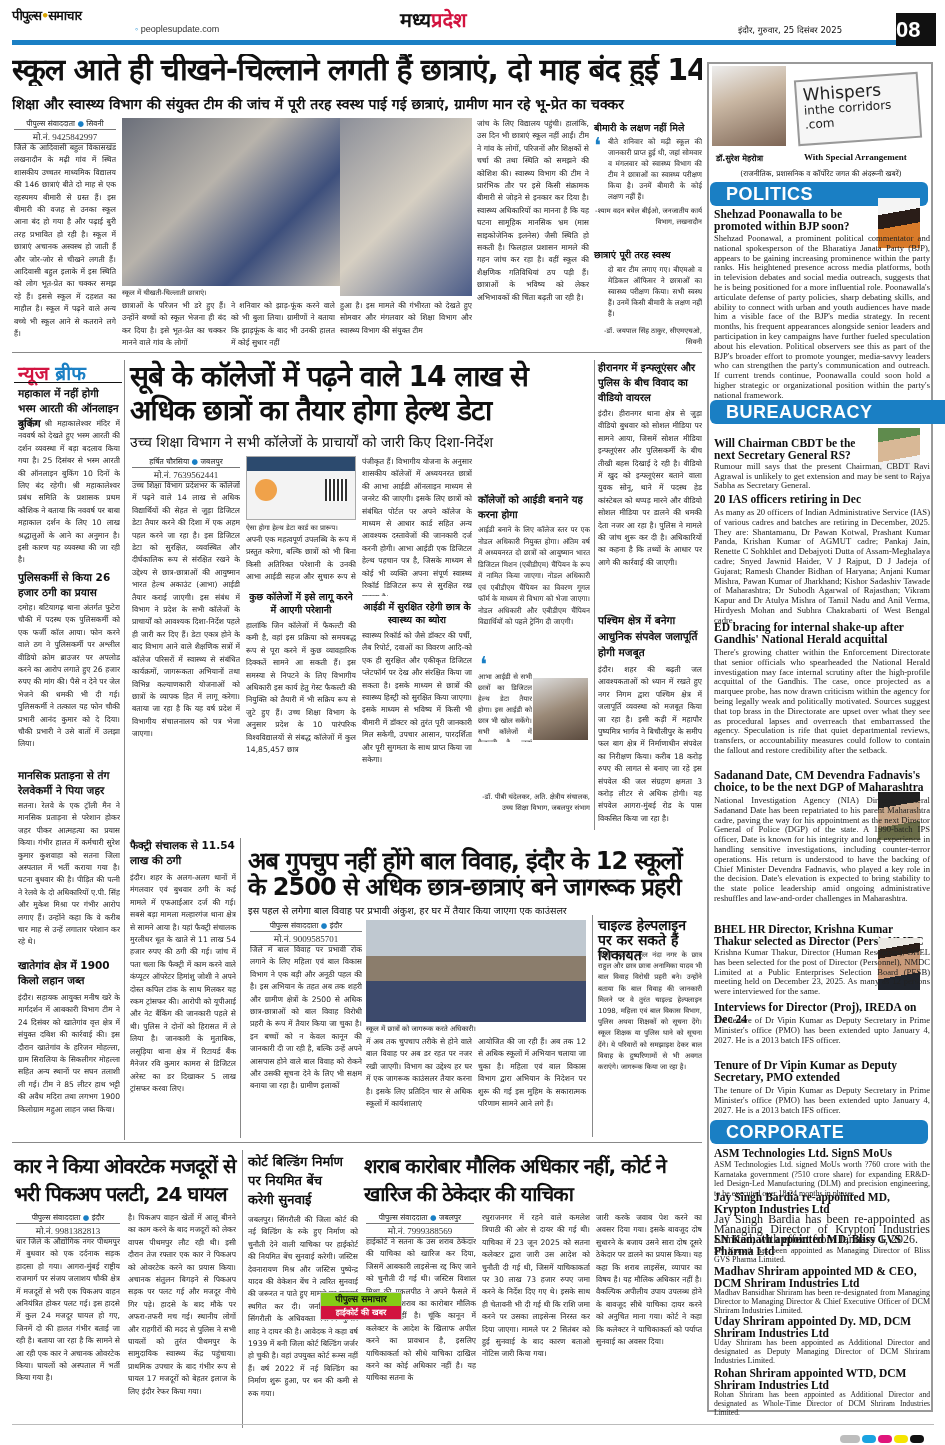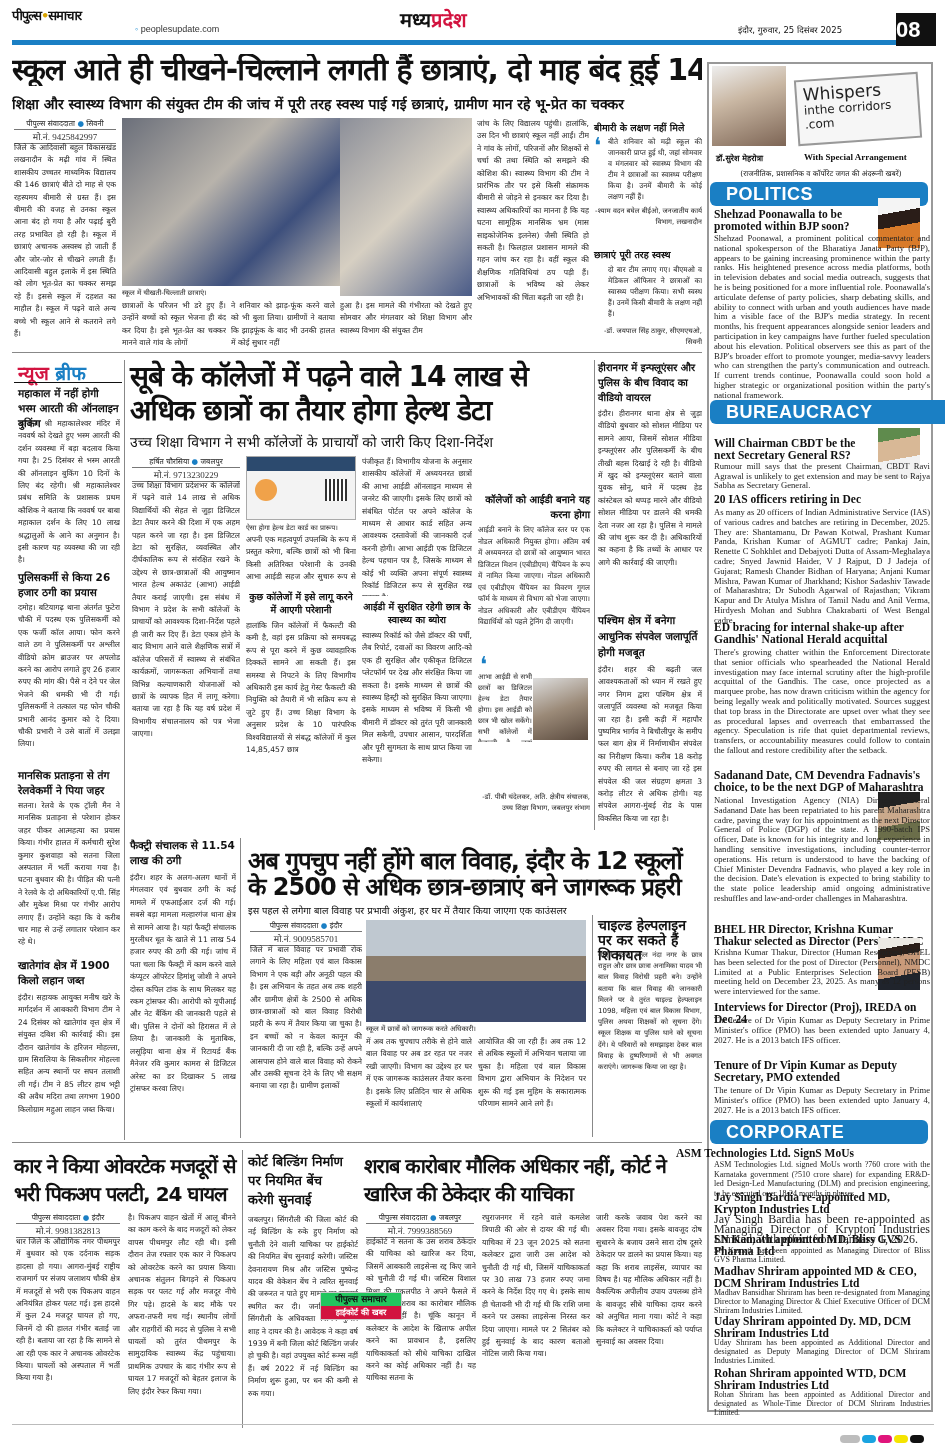--- a/index.html
+++ b/index.html
@@ -72,34 +72,34 @@
 <div class="abs body" style="left:18px;top:602px;width:102px;height:164px">दमोह। बटियागढ़ थाना अंतर्गत फुटेरा चौकी में पदस्थ एक पुलिसकर्मी को एक फर्जी कॉल आया। फोन करने वाले ठग ने पुलिसकर्मी पर अश्लील वीडियो क्रोम ब्राउजर पर अपलोड करने का आरोप लगाते हुए 26 हजार रुपए की मांग की। पैसे न देने पर जेल भेजने की धमकी भी दी गई। पुलिसकर्मी ने तत्काल यह फोन चौकी प्रभारी आनंद कुमार को दे दिया। चौकी प्रभारी ने उसे बातों में उलझा लिया।</div>
 <div class="abs h2" style="left:18px;top:768px;width:102px;font-size:10.5px;line-height:15px">मानसिक प्रताड़ना से तंग रेलवेकर्मी ने पिया जहर</div>
 <div class="abs body" style="left:18px;top:800px;width:102px;height:146px">सतना। रेलवे के एक ट्रॉली मैन ने मानसिक प्रताड़ना से परेशान होकर जहर पीकर आत्महत्या का प्रयास किया। गंभीर हालत में कर्मचारी सुरेश कुमार कुशवाहा को सतना जिला अस्पताल में भर्ती कराया गया है। घटना बुधवार की है। पीड़ित की पत्नी ने रेलवे के दो अधिकारियों ए.पी. सिंह और मुकेश मिश्रा पर गंभीर आरोप लगाए हैं। उन्होंने कहा कि वे करीब चार माह से उन्हें लगातार परेशान कर रहे थे।</div>
 <div class="abs h2" style="left:18px;top:958px;width:102px;font-size:10.5px;line-height:15px">खातेगांव क्षेत्र में 1900 किलो लहान जब्त</div>
 <div class="abs body" style="left:18px;top:992px;width:102px;height:140px">इंदौर। सहायक आयुक्त मनीष खरे के मार्गदर्शन में आबकारी विभाग टीम ने 24 दिसंबर को खातेगांव वृत्त क्षेत्र में संयुक्त दबिश की कार्रवाई की। इस दौरान खातेगांव के हरिजन मोहल्ला, ग्राम सिरालिया के सिकलीगर मोहल्ला सहित अन्य स्थानों पर सघन तलाशी ली गई। टीम ने 85 लीटर हाथ भट्टी की अवैध मदिरा तथा लगभग 1900 किलोग्राम महुआ लाहन जब्त किया।</div>
 <div class="abs rule-v" style="left:124px;top:360px;height:780px"></div>
 
 <div class="abs h1" style="left:130px;top:360px;width:440px;font-size:28px;line-height:34px">सूबे के कॉलेजों में पढ़ने वाले 14 लाख से अधिक छात्रों का तैयार होगा हेल्थ डेटा</div>
 <div class="abs" style="left:130px;top:432px;width:460px;font-family:'DejaVu Sans',sans-serif;font-size:14px;white-space:nowrap;overflow:hidden">उच्च शिक्षा विभाग ने सभी कॉलेजों के प्राचार्यों को जारी किए दिशा-निर्देश</div>
 <div class="abs byline" style="left:132px;top:456px;width:108px"><span>हर्षित चौरसिया</span> <span class="b">●</span> <span>जबलपुर</span></div>
-<div class="abs mob" style="left:132px;top:467px;width:108px">मो.नं. 9713230229</div>
+<div class="abs mob" style="left:132px;top:467px;width:108px">मो.नं. 7639562441</div>
 <div class="abs body" style="left:132px;top:480px;width:108px;height:340px">उच्च शिक्षा विभाग प्रदेशभर के कॉलेजों में पढ़ने वाले 14 लाख से अधिक विद्यार्थियों की सेहत से जुड़ा डिजिटल डेटा तैयार करने की दिशा में एक अहम पहल करने जा रहा है। इस डिजिटल डेटा को सुरक्षित, व्यवस्थित और दीर्घकालिक रूप से संरक्षित रखने के उद्देश्य से छात्र-छात्राओं की आयुष्मान भारत हेल्थ अकाउंट (आभा) आईडी तैयार कराई जाएगी। इस संबंध में विभाग ने प्रदेश के सभी कॉलेजों के प्राचार्यों को आवश्यक दिशा-निर्देश पहले ही जारी कर दिए हैं। डेटा एकत्र होने के बाद विभाग आने वाले शैक्षणिक सत्रों में कॉलेज परिसरों में स्वास्थ्य से संबंधित कार्यक्रमों, जागरूकता अभियानों तथा विभिन्न कल्याणकारी योजनाओं को छात्रों के व्यापक हित में लागू करेगा। बताया जा रहा है कि यह वर्ष प्रदेश में विभागीय संचालनालय को पत्र भेजा जाएगा।</div>
 <div class="abs" style="left:246px;top:456px;width:110px;height:64px;border:1px solid #aaa;background:linear-gradient(180deg,#2c4a6e 0 22%,#f3f3f3 22%)">
   <div style="position:absolute;left:8px;top:22px;width:22px;height:22px;border-radius:50%;background:#f0a24a"></div>
   <div style="position:absolute;right:8px;top:22px;width:22px;height:22px;background:repeating-linear-gradient(90deg,#333 0 2px,#fff 2px 4px)"></div>
 </div>
 <div class="abs cap" style="left:246px;top:523px;width:110px">ऐसा होगा हेल्थ डेटा कार्ड का प्रारूप।</div>
 <div class="abs body" style="left:246px;top:534px;width:110px;height:50px">अपनी एक महत्वपूर्ण उपलब्धि के रूप में प्रस्तुत करेगा, बल्कि छात्रों को भी बिना किसी अतिरिक्त परेशानी के उनकी आभा आईडी सहज और सुचारु रूप से उपलब्ध हो जाएगी।</div>
 <div class="abs h2" style="left:246px;top:590px;width:110px;font-size:9.5px;line-height:13px;text-align:center">कुछ कॉलेजों में इसे लागू करने में आएगी परेशानी</div>
 <div class="abs body" style="left:246px;top:620px;width:110px;height:200px">हालांकि जिन कॉलेजों में फैकल्टी की कमी है, वहां इस प्रक्रिया को समयबद्ध रूप से पूरा करने में कुछ व्यावहारिक दिक्कतें सामने आ सकती हैं। इस समस्या से निपटने के लिए विभागीय अधिकारी इस कार्य हेतु गेस्ट फैकल्टी की नियुक्ति को तैयारी में भी सक्रिय रूप से जुटे हुए हैं। उच्च शिक्षा विभाग के अनुसार प्रदेश के 10 पारंपरिक विश्वविद्यालयों से संबद्ध कॉलेजों में कुल 14,85,457 छात्र</div>
 <div class="abs body" style="left:362px;top:456px;width:110px;height:140px">पंजीकृत हैं। विभागीय योजना के अनुसार शासकीय कॉलेजों में अध्ययनरत छात्रों की आभा आईडी ऑनलाइन माध्यम से जनरेट की जाएगी। इसके लिए छात्रों को संबंधित पोर्टल पर अपने कॉलेज के माध्यम से आधार कार्ड सहित अन्य आवश्यक दस्तावेजों की जानकारी दर्ज करनी होगी। आभा आईडी एक डिजिटल हेल्थ पहचान पत्र है, जिसके माध्यम से कोई भी व्यक्ति अपना संपूर्ण स्वास्थ्य रिकॉर्ड डिजिटल रूप से सुरक्षित रख सकता है।</div>
 <div class="abs h2" style="left:362px;top:600px;width:110px;font-size:9.5px;line-height:13px;text-align:center">आईडी में सुरक्षित रहेगी छात्र के स्वास्थ्य का ब्योरा</div>
 <div class="abs body" style="left:362px;top:630px;width:110px;height:190px">स्वास्थ्य रिकॉर्ड को जैसे डॉक्टर की पर्ची, लैब रिपोर्ट, दवाओं का विवरण आदि-को एक ही सुरक्षित और एकीकृत डिजिटल प्लेटफॉर्म पर देख और संरक्षित किया जा सकता है। इसके माध्यम से छात्रों की स्वास्थ्य हिस्ट्री को सुरक्षित किया जाएगा। इसके माध्यम से भविष्य में किसी भी बीमारी में डॉक्टर को तुरंत पूरी जानकारी मिल सकेगी, उपचार आसान, पारदर्शिता और पूरी सुगमता के साथ प्राप्त किया जा सकेगा।</div>
-<div class="abs h2" style="left:478px;top:492px;width:112px;font-size:10px;line-height:15px;text-align:right">कॉलेजों को आईडी बनाने यह करना होगा</div>
+<div class="abs h2" style="left:478px;top:492px;width:112px;font-size:10px;line-height:15px;text-align:left">कॉलेजों को आईडी बनाने यह करना होगा</div>
 <div class="abs body" style="left:478px;top:524px;width:112px;height:126px;font-size:7.2px;line-height:11.5px">आईडी बनाने के लिए कॉलेज स्तर पर एक नोडल अधिकारी नियुक्त होगा। अंतिम वर्ष में अध्ययनरत दो छात्रों को आयुष्मान भारत डिजिटल मिशन (एबीडीएम) चैंपियन के रूप में नामित किया जाएगा। नोडल अधिकारी एवं एबीडीएम चैंपियन का विवरण गूगल फॉर्म के माध्यम से विभाग को भेजा जाएगा। नोडल अधिकारी और एबीडीएम चैंपियन विद्यार्थियों को पहले ट्रेनिंग दी जाएगी।</div>
 <div class="abs" style="left:480px;top:655px;font-size:22px;color:#1a7fc4;line-height:20px">❛</div>
 <div class="abs photo" style="left:533px;top:678px;width:55px;height:62px;background:linear-gradient(160deg,#ddd,#9b8a78 50%,#5a4a3e)"></div>
 <div class="abs body" style="left:478px;top:672px;width:54px;height:70px;font-size:7px;line-height:11px">आभा आईडी से सभी छात्रों का डिजिटल हेल्थ डेटा तैयार होगा। इस आईडी को छात्र भी खोल सकेंगे। सभी कॉलेजों में फैकल्टी है, जहां दिक्कत आएगी वहां गेस्ट फैकल्टी को इसकी जिम्मेदारी दी जाएगी। जल्द ही सभी कॉलेजों में यह काम शुरू हो जाएगा।</div>
 <div class="abs body" style="left:478px;top:792px;width:112px;height:36px;font-size:7px;line-height:11px;text-align:right">-डॉ. पीबी चंदेलकर, अति. क्षेत्रीय संचालक, उच्च शिक्षा विभाग, जबलपुर संभाग</div>
 
 <div class="abs rule-v" style="left:594px;top:360px;height:470px"></div>
 <div class="abs h2" style="left:598px;top:360px;width:104px;font-size:10px;line-height:15px">हीरानगर में इन्फ्लूएंसर और पुलिस के बीच विवाद का वीडियो वायरल</div>
 <div class="abs body" style="left:598px;top:408px;width:104px;height:170px">इंदौर। हीरानगर थाना क्षेत्र से जुड़ा वीडियो बुधवार को सोशल मीडिया पर सामने आया, जिसमें सोशल मीडिया इन्फ्लूएंसर और पुलिसकर्मी के बीच तीखी बहस दिखाई दे रही है। वीडियो में खुद को इन्फ्लूएंसर बताने वाला युवक सोनू, थाने में पदस्थ हेड कांस्टेबल को थप्पड़ मारने और वीडियो सोशल मीडिया पर डालने की धमकी देता नजर आ रहा है। पुलिस ने मामले की जांच शुरू कर दी है। अधिकारियों का कहना है कि तथ्यों के आधार पर आगे की कार्रवाई की जाएगी।</div>
 <div class="abs h2" style="left:598px;top:612px;width:104px;font-size:10.5px;line-height:16px">पश्चिम क्षेत्र में बनेगा आधुनिक संपवेल जलापूर्ति होगी मजबूत</div>
@@ -130,21 +130,21 @@
 <div class="abs body" style="left:128px;top:1212px;width:108px;height:214px">है। पिकअप वाहन खेतों में आलू बीनने का काम करने के बाद मजदूरों को लेकर वापस पीथमपुर लौट रही थी। इसी दौरान तेज रफ्तार एक कार ने पिकअप को ओवरटेक करने का प्रयास किया। अचानक संतुलन बिगड़ने से पिकअप सड़क पर पलट गई और मजदूर नीचे गिर पड़े। हादसे के बाद मौके पर अफरा-तफरी मच गई। स्थानीय लोगों और राहगीरों की मदद से पुलिस ने सभी घायलों को तुरंत पीथमपुर के सामुदायिक स्वास्थ्य केंद्र पहुंचाया। प्राथमिक उपचार के बाद गंभीर रूप से घायल 17 मजदूरों को बेहतर इलाज के लिए इंदौर रेफर किया गया।</div>
 <div class="abs rule-v" style="left:242px;top:1150px;height:278px"></div>
 
 <div class="abs h2" style="left:248px;top:1152px;width:104px;font-size:13px;line-height:19px">कोर्ट बिल्डिंग निर्माण पर नियमित बेंच करेगी सुनवाई</div>
 <div class="abs body" style="left:248px;top:1214px;width:110px;height:212px">जबलपुर। सिंगरौली की जिला कोर्ट की नई बिल्डिंग के रुके हुए निर्माण को चुनौती देने वाली याचिका पर हाईकोर्ट की नियमित बेंच सुनवाई करेगी। जस्टिस देवनारायण मिश्र और जस्टिस पुष्पेन्द्र यादव की वेकेशन बेंच ने त्वरित सुनवाई की जरूरत न पाते हुए मामले पर सुनवाई स्थगित कर दी। जनहित याचिका सिंगरौली के अधिवक्ता विपिन कुमार शाह ने दायर की है। आवेदक ने कहा वर्ष 1939 में बनी जिला कोर्ट बिल्डिंग जर्जर हो चुकी है। वहां उपयुक्त कोर्ट रूम्स नहीं हैं। वर्ष 2022 में नई बिल्डिंग का निर्माण शुरू हुआ, पर धन की कमी से रुक गया।</div>
 
 <div class="abs h1" style="left:364px;top:1152px;width:340px;font-size:20px;line-height:28px">शराब कारोबार मौलिक अधिकार नहीं, कोर्ट ने खारिज की ठेकेदार की याचिका</div>
 <div class="abs byline" style="left:366px;top:1212px;width:108px"><span>पीपुल्स संवाददाता</span> <span class="b">●</span> <span>जबलपुर</span></div>
 <div class="abs mob" style="left:366px;top:1223px;width:108px">मो.नं. 7999388569</div>
 <div class="abs body" style="left:366px;top:1236px;width:110px;height:190px">हाईकोर्ट ने सतना के उस शराब ठेकेदार की याचिका को खारिज कर दिया, जिसमें आबकारी लाइसेन्स रद्द किए जाने को चुनौती दी गई थी। जस्टिस विशाल मिश्रा की एकलपीठ ने अपने फैसले में कहा है कि शराब का कारोबार मौलिक अधिकार नहीं है। चूंकि कानून में कलेक्टर के आदेश के खिलाफ अपील करने का प्रावधान है, इसलिए याचिकाकर्ता को सीधे याचिका दाखिल करने का कोई अधिकार नहीं है। यह याचिका सतना के</div>
-<div class="abs" style="left:320px;top:1292px;width:82px;height:28px;background:#22c55e;border:1px solid #ccc;text-align:center">
+<div class="abs" style="left:320px;top:1292px;width:82px;height:28px;background:#84cc16;border:1px solid #ccc;text-align:center">
   <div style="font-family:'DejaVu Sans',sans-serif;font-weight:bold;font-size:9px;line-height:13px">पीपुल्स समाचार</div>
   <div style="background:#d2133f;color:#fff;font-family:'DejaVu Sans',sans-serif;font-weight:bold;font-size:8px;line-height:13px">हाईकोर्ट की खबर</div>
 </div>
 <div class="abs body" style="left:482px;top:1212px;width:108px;height:214px">रघुराजनगर में रहने वाले कमलेश त्रिपाठी की ओर से दायर की गई थी। याचिका में 23 जून 2025 को सतना कलेक्टर द्वारा जारी उस आदेश को चुनौती दी गई थी, जिसमें याचिकाकर्ता पर 30 लाख 73 हजार रुपए जमा करने के निर्देश दिए गए थे। इसके साथ ही चेतावनी भी दी गई थी कि राशि जमा करने पर उसका लाइसेन्स निरस्त कर दिया जाएगा। मामले पर 2 सितंबर को हुई सुनवाई के बाद कारण बताओ नोटिस जारी किया गया।</div>
 <div class="abs body" style="left:596px;top:1212px;width:106px;height:214px">जारी करके जवाब पेश करने का अवसर दिया गया। इसके बावजूद दोष सुधारने के बजाय उसने सारा दोष दूसरे ठेकेदार पर डालने का प्रयास किया। यह कहा कि शराब लाइसेंस, व्यापार का विषय है। यह मौलिक अधिकार नहीं है। वैकल्पिक अपीलीय उपाय उपलब्ध होने के बावजूद सीधे याचिका दायर करने को अनुचित माना गया। कोर्ट ने कहा कि कलेक्टर ने याचिकाकर्ता को पर्याप्त सुनवाई का अवसर दिया।</div>
 
 <div class="abs wc"></div>
 <div class="abs wc-photo" style="left:712px;top:66px;width:74px;height:80px;background:linear-gradient(160deg,#eee,#c9b7a3 40%,#7d6555)"></div>
 <div class="abs" style="left:796px;top:76px;width:124px;height:66px;border:2px solid #999;background:#f6f6f6;transform:rotate(-4deg);font-family:'DejaVu Sans',sans-serif;color:#222;padding:4px 6px">
   <div style="font-size:17px;line-height:18px">Whispers</div>
@@ -173,21 +173,21 @@
 <div class="abs wc-p" style="left:714px;top:796px;width:216px;height:120px">National Investigation Agency (NIA) Director General Sadanand Date has been repatriated to his parent Maharashtra cadre, paving the way for his appointment as the next Director General of Police (DGP) of the state. A 1990-batch IPS officer, Date is known for his integrity and long experience in handling sensitive investigations, including counter-terror operations. His return is understood to have the backing of Chief Minister Devendra Fadnavis, who played a key role in the decision. Date's elevation is expected to bring stability to the state police leadership amid ongoing administrative reshuffles and law-and-order challenges in Maharashtra.</div>
 <div class="abs wc-h" style="left:714px;top:924px;width:216px">BHEL HR Director, Krishna Kumar Thakur selected as Director (Pers), NMDC</div>
 <div class="abs wc-photo" style="left:878px;top:938px;width:42px;height:52px;background:linear-gradient(170deg,#ece9e4 0 20%,#2b1f1a 20% 35%,#c99a7a 35% 70%,#20242c 70%)"></div>
 <div class="abs wc-p" style="left:714px;top:948px;width:216px;height:52px">Krishna Kumar Thakur, Director (Human Resources), BHEL has been selected for the post of Director (Personnel), NMDC Limited at a Public Enterprises Selection Board (PESB) meeting held on December 23, 2025. As many as 12 persons were interviewed for the same.</div>
 <div class="abs wc-h" style="left:714px;top:1002px;width:216px">Interviews for Director (Proj), IREDA on Dec 24</div>
 <div class="abs wc-p" style="left:714px;top:1016px;width:216px;height:40px">The tenure of Dr Vipin Kumar as Deputy Secretary in Prime Minister's office (PMO) has been extended upto January 4, 2027. He is a 2013 batch IFS officer.</div>
 <div class="abs wc-h" style="left:714px;top:1060px;width:216px">Tenure of Dr Vipin Kumar as Deputy Secretary, PMO extended</div>
 <div class="abs wc-p" style="left:714px;top:1086px;width:216px;height:32px">The tenure of Dr Vipin Kumar as Deputy Secretary in Prime Minister's office (PMO) has been extended upto January 4, 2027. He is a 2013 batch IFS officer.</div>
 
 <div class="abs wc-band" style="left:710px;top:1120px;width:218px">CORPORATE</div>
-<div class="abs wc-h" style="left:676px;top:1148px;width:216px">ASM Technologies Ltd. SignS MoUs</div>
+<div class="abs wc-h" style="left:714px;top:1148px;width:216px">ASM Technologies Ltd. SignS MoUs</div>
 <div class="abs wc-p" style="left:714px;top:1160px;width:216px;height:40px;font-size:8px;line-height:9.6px">ASM Technologies Ltd. signed MoUs worth ?760 crore with the Karnataka government (?510 crore share) for expanding ER&amp;D-led Design-Led Manufacturing (DLM) and precision engineering, to be executed over 18-24 months in phases.</div>
 <div class="abs wc-h" style="left:714px;top:1192px;width:216px">Jay Singh Bardia re-appointed MD, Krypton Industries Ltd</div>
 <div class="abs wc-p" style="left:714px;top:1214px;width:216px;height:20px;font-size:12px;line-height:10px">Jay Singh Bardia has been re-appointed as Managing Director of Krypton Industries Limited, with effect from January 1, 2026.</div>
 <div class="abs wc-h" style="left:714px;top:1234px;width:216px">SN Kamath appointed MD, Bliss GVS Pharma Ltd</div>
 <div class="abs wc-p" style="left:714px;top:1246px;width:216px;height:20px;font-size:8px;line-height:9.2px">SN Kamath has been appointed as Managing Director of Bliss GVS Pharma Limited.</div>
 <div class="abs wc-h" style="left:714px;top:1266px;width:216px">Madhav Shriram appointed MD &amp; CEO, DCM Shriram Industries Ltd</div>
 <div class="abs wc-p" style="left:714px;top:1288px;width:216px;height:28px;font-size:8px;line-height:9.2px">Madhav Bansidhar Shriram has been re-designated from Managing Director to Managing Director &amp; Chief Executive Officer of DCM Shriram Industries Limited.</div>
 <div class="abs wc-h" style="left:714px;top:1316px;width:216px">Uday Shriram appointed Dy. MD, DCM Shriram Industries Ltd</div>
 <div class="abs wc-p" style="left:714px;top:1338px;width:216px;height:28px;font-size:8px;line-height:9.2px">Uday Shriram has been appointed as Additional Director and designated as Deputy Managing Director of DCM Shriram Industries Limited.</div>
 <div class="abs wc-h" style="left:714px;top:1368px;width:216px">Rohan Shriram appointed WTD, DCM Shriram Industries Ltd</div>

